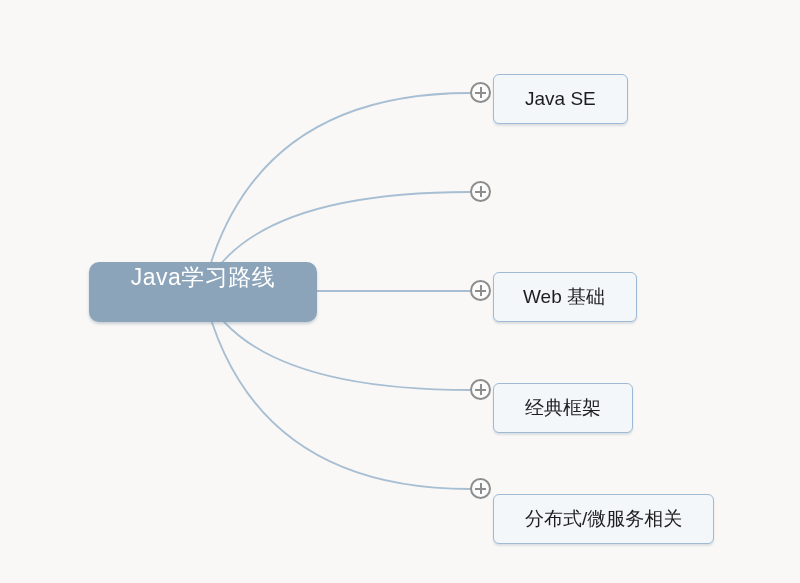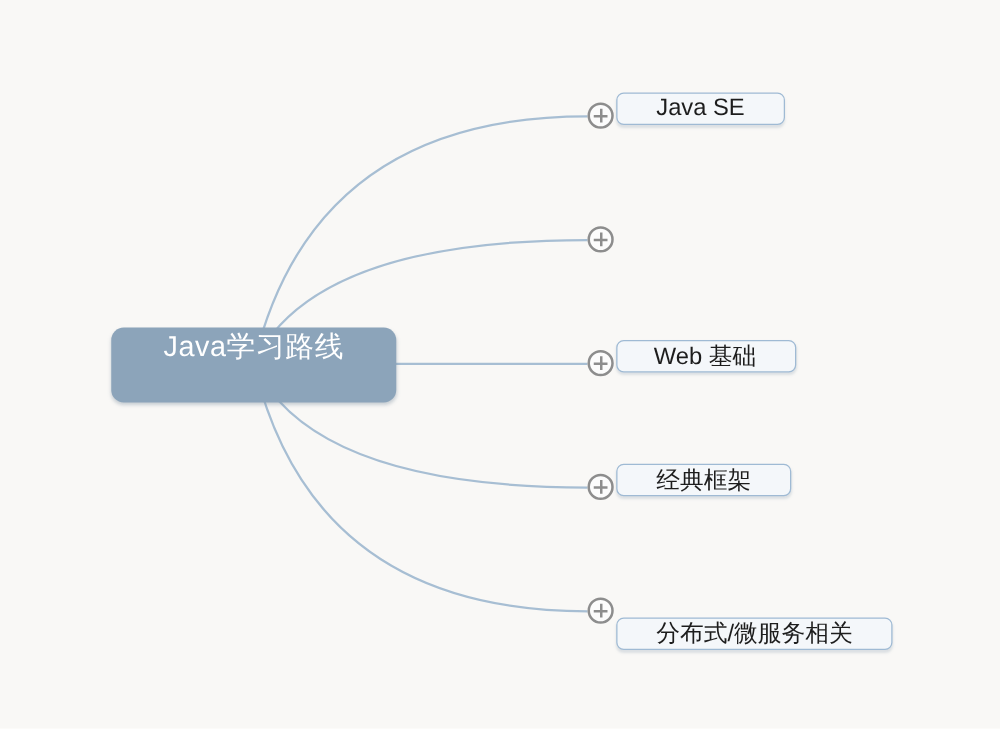--- a/index.html
+++ b/index.html
@@ -46,38 +46,38 @@
     color: var(--root-text);
     font-size: 23px;
     letter-spacing: 0.5px;
     box-shadow: 0 2px 3px rgba(110, 130, 150, 0.35);
     cursor: default;
   }
 
   .topic {
     position: absolute;
     left: 493px;
-    height: 26px;
+    height: 50px;
     display: inline-flex;
     align-items: center;
     justify-content: center;
     padding: 0 31px;
     background: var(--branch-fill);
     border: 1.5px solid var(--branch-border);
     border-radius: 6px;
     font-size: 19px;
     color: var(--branch-text);
     white-space: nowrap;
     box-shadow: 0 2px 2px rgba(130, 150, 170, 0.25);
     cursor: default;
   }
   .t0 { top: 74px; }
   .t1 { top: 173px; }
   .t2 { top: 272px; padding-left: 29px; }
-  .t3 { top: 371px; text-align: right; }
+  .t3 { top: 383px; text-align: right; }
   .t4 { top: 470px; margin-top: 24px; }
 
   .plus-icon {
     position: absolute;
     left: 470px;
     width: 21px; height: 21px;
     border: 2px solid var(--plus);
     border-radius: 50%;
     background: #fcfcfc;
     cursor: pointer;

